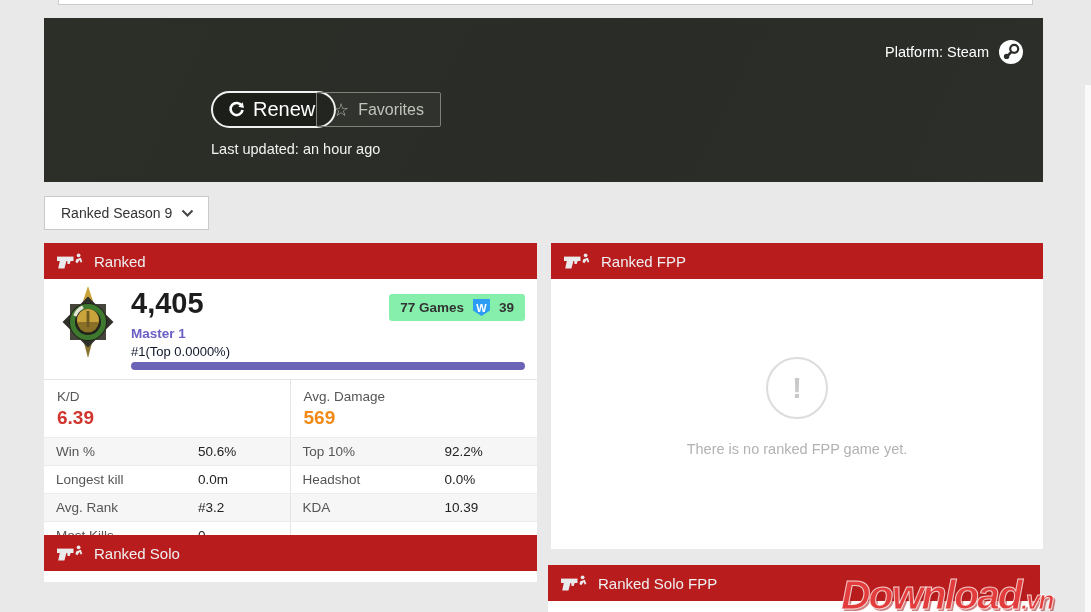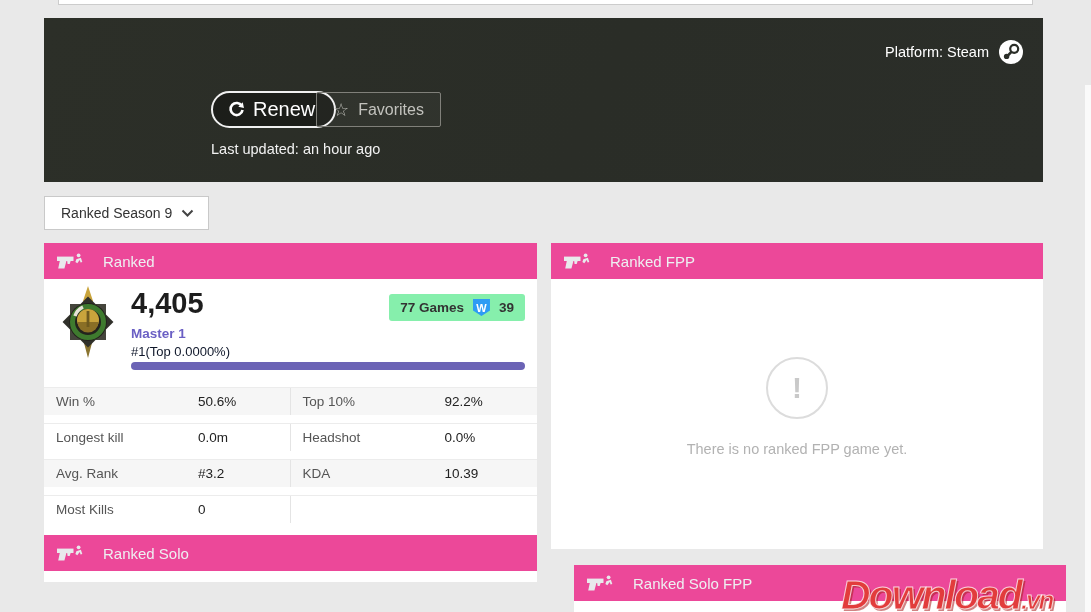--- a/index.html
+++ b/index.html
@@ -24,26 +24,26 @@
   .star-glyph { font-size:18px; line-height:1; color:#b7b7b1; font-family:"DejaVu Sans",sans-serif; }
   .last-updated { left:167px; top:123px; color:#f2f2f2; font-size:14.5px; }
 
   
   .season { left:44px; top:196px; width:165px; height:34px; background:#fff; border:1px solid #c9c9c9;
             display:flex; align-items:center; justify-content:space-between; padding:0 14px 0 16px;
             font-size:14px; color:#333; cursor:pointer; }
 
   
   .card { background:#fff; }
-  .card-header { height:36px; background:#ec4899; color:#eef0f2; display:flex; align-items:center;
-                 gap:20px; padding:0 13px; font-size:15px; }
+  .card-header { height:36px; background:#b91c1c; color:#eef0f2; display:flex; align-items:center;
+                 gap:11px; padding:0 13px; font-size:15px; }
   .card-ranked { left:44px; top:243px; width:493px; height:306px; }
   .card-fpp    { left:551px; top:243px; width:492px; height:306px; }
   .card-solo   { left:44px; top:535px; width:493px; height:47px; }
-  .card-solofpp{ left:574px; top:565px; width:492px; height:47px; }
+  .card-solofpp{ left:548px; top:565px; width:492px; height:47px; }
 
   
   .rating-sec { position:relative; height:100px; }
   .medal { position:absolute; left:12px; top:6px; }
   .rating-num { position:absolute; left:87px; top:8px; font-size:29px; font-weight:700; color:#1d1d1d; }
   .tier { position:absolute; left:87px; top:47px; font-size:13.5px; font-weight:700; color:#6a5fc4; }
   .toprank { position:absolute; left:87px; top:65px; font-size:13px; color:#0f172a; }
   .progress-track { position:absolute; left:87px; top:83px; width:394px; height:8px; border-radius:4px; background:#6b63b5; }
   .games-badge { position:absolute; right:12px; top:15px; height:27px; background:#86efac; border-radius:3px;
                  display:flex; align-items:center; gap:9px; padding:0 11px; font-size:13.5px; font-weight:700; color:#333; }
@@ -51,21 +51,21 @@
              display:flex; align-items:center; justify-content:center;
              clip-path:polygon(0 0,100% 0,100% 68%,50% 100%,0 68%); }
 
   
   .summary-row { display:flex; border-top:1px solid #e4e4e4; height:58px; }
   .sum-cell { width:50%; padding:9px 14px 0 13px; }
   .sum-cell.first { border-right:1px solid #e4e4e4; }
   .sum-label { font-size:13.5px; color:#555; margin-bottom:3px; }
   .sum-value { font-size:19px; font-weight:700; }
   .val-red { color:#d0342c; } .val-orange { color:#f28914; }
-  .stat-row { display:flex; height:28px; border-top:1px solid #ececec; font-size:13.5px;margin-top:8px; }
+  .stat-row { display:flex; height:28px; border-top:1px solid #ececec; font-size:13.5px; }
   .stat-row.alt { background:#f6f6f6; }
   .stat-cell { width:50%; display:flex; align-items:center; }
   .stat-cell.first { border-right:1px solid #e4e4e4; }
   .stat-label { margin-left:12px; color:#555; flex:0 0 142px; }
   .stat-value { color:#222; }
 
   
   .fpp-body { height:270px; display:flex; flex-direction:column; align-items:center; padding-top:78px; }
   .excl-circle { width:62px; height:62px; border:2px solid #dcdcdc; border-radius:50%;
                  display:flex; align-items:center; justify-content:center;
@@ -165,20 +165,30 @@
       <div class="tier">Master 1</div>
       <div class="toprank">#1(Top 0.0000%)</div>
       <div class="progress-track"></div>
       <div class="games-badge">
         <span>77 Games</span>
         <span class="w-badge">W</span>
         <span>39</span>
       </div>
     </div>
 
+    <div class="summary-row">
+      <div class="sum-cell first">
+        <div class="sum-label">K/D</div>
+        <div class="sum-value val-red">6.39</div>
+      </div>
+      <div class="sum-cell">
+        <div class="sum-label">Avg. Damage</div>
+        <div class="sum-value val-orange">569</div>
+      </div>
+    </div>
 
     <div class="stat-row alt">
       <div class="stat-cell first">
         <span class="stat-label">Win %</span>
         <span class="stat-value">50.6%</span>
       </div>
       <div class="stat-cell">
         <span class="stat-label">Top 10%</span>
         <span class="stat-value">92.2%</span>
       </div>

